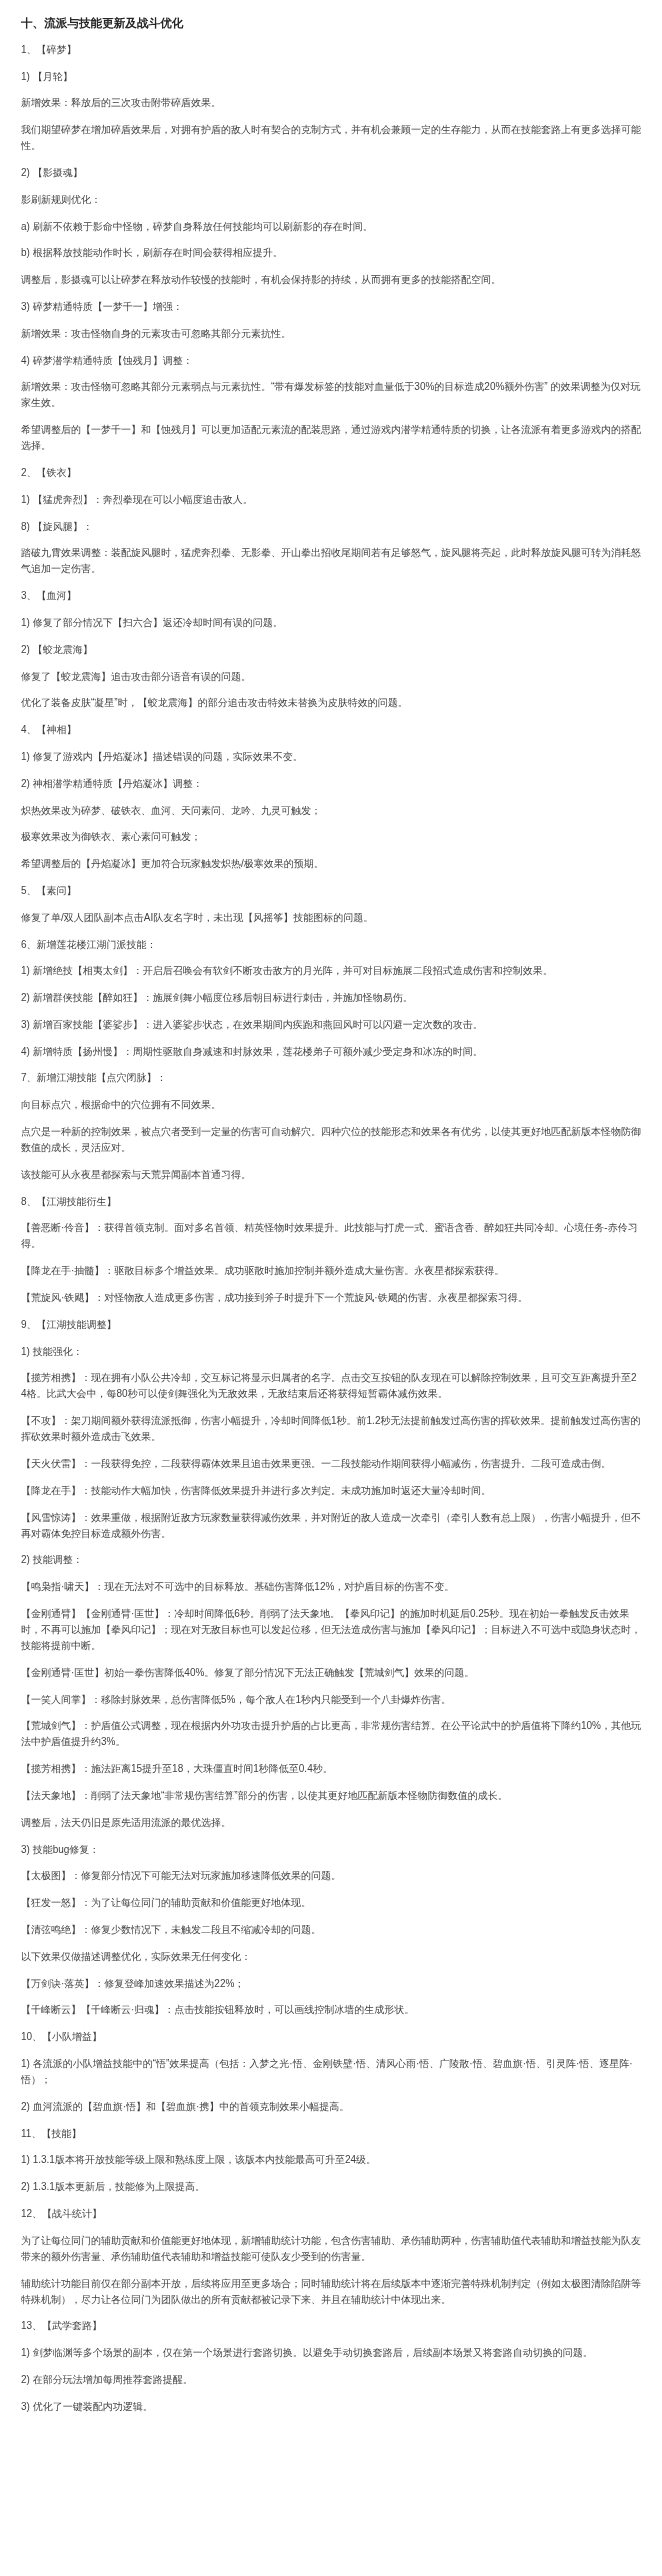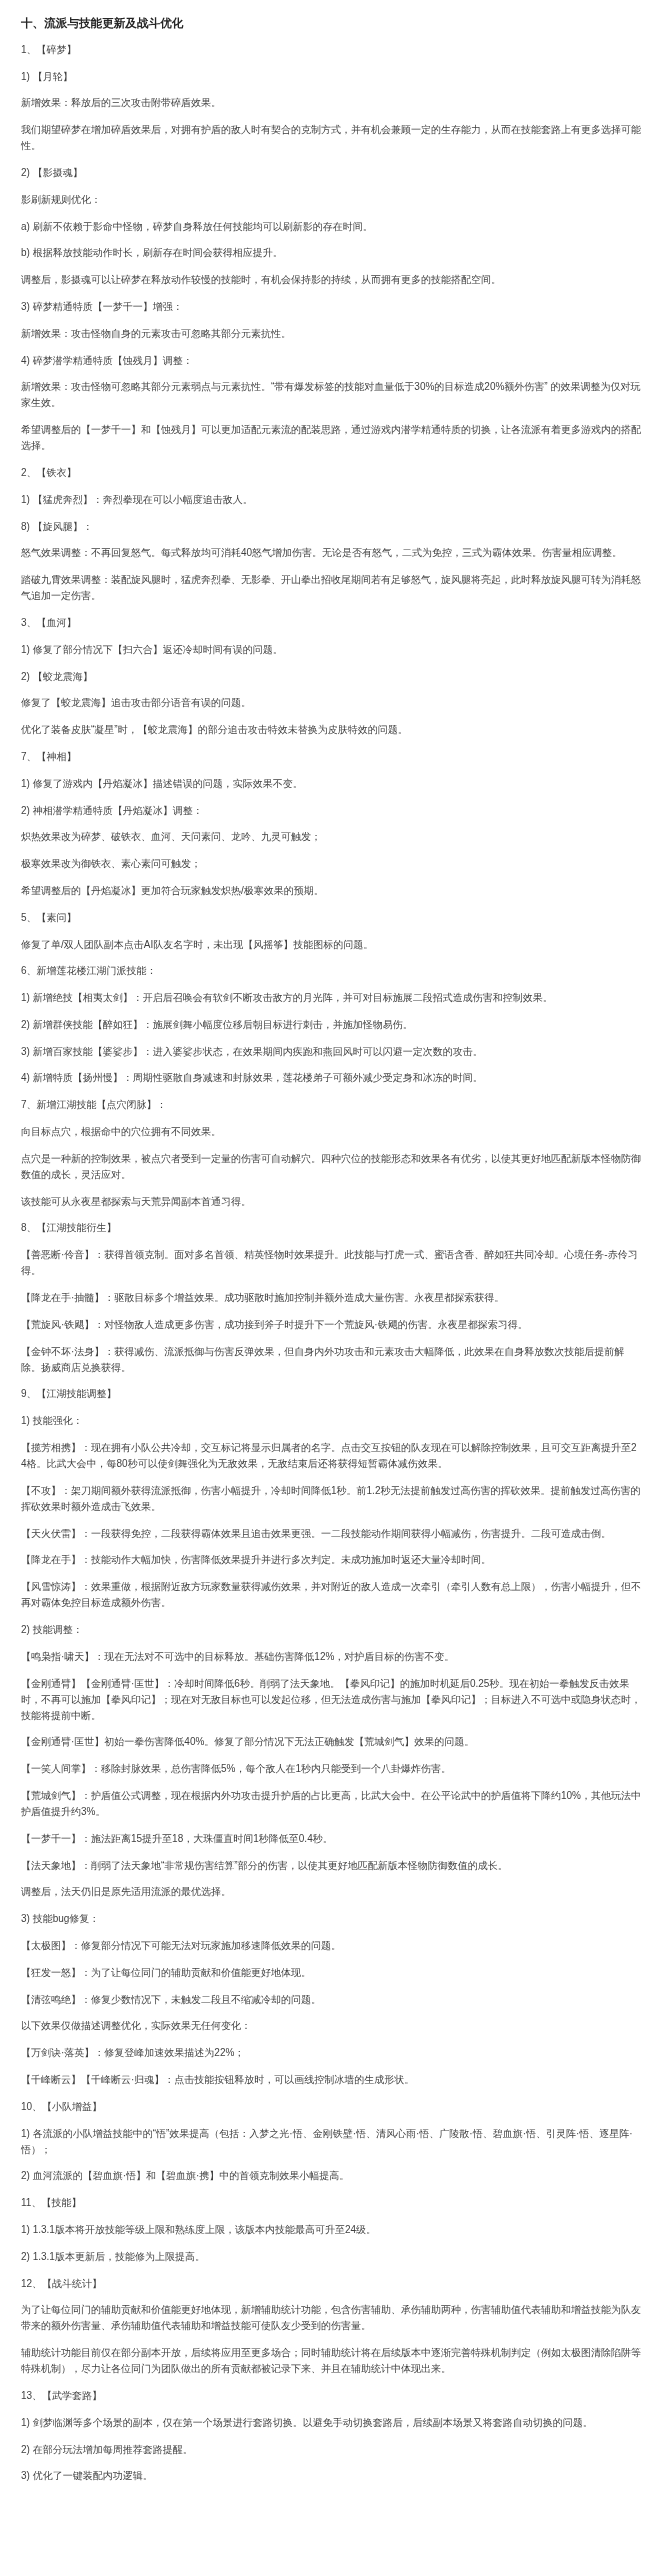--- a/index.html
+++ b/index.html
@@ -49,63 +49,61 @@
       <p class="para">b) 根据释放技能动作时长，刷新存在时间会获得相应提升。</p>
       <p class="para">调整后，影摄魂可以让碎梦在释放动作较慢的技能时，有机会保持影的持续，从而拥有更多的技能搭配空间。</p>
       <p class="para">3) 碎梦精通特质【一梦千一】增强：</p>
       <p class="para">新增效果：攻击怪物自身的元素攻击可忽略其部分元素抗性。</p>
       <p class="para">4) 碎梦潜学精通特质【蚀残月】调整：</p>
       <p class="para">新增效果：攻击怪物可忽略其部分元素弱点与元素抗性。“带有爆发标签的技能对血量低于30%的目标造成20%额外伤害” 的效果调整为仅对玩家生效。</p>
       <p class="para">希望调整后的【一梦千一】和【蚀残月】可以更加适配元素流的配装思路，通过游戏内潜学精通特质的切换，让各流派有着更多游戏内的搭配选择。</p>
       <p class="para">2、【铁衣】</p>
       <p class="para">1) 【猛虎奔烈】：奔烈拳现在可以小幅度追击敌人。</p>
       <p class="para">8) 【旋风腿】：</p>
-      <p class="para">怒气效果调整：不再回复怒气。每式释放均可消耗40怒气增加伤害。无论是否有怒气，二式为免控，三式为霸体效果。伤害量相应调整。</p>
       <p class="para">踏破九霄效果调整：装配旋风腿时，猛虎奔烈拳、无影拳、开山拳出招收尾期间若有足够怒气，旋风腿将亮起，此时释放旋风腿可转为消耗怒气追加一定伤害。</p>
       <p class="para">3、【血河】</p>
       <p class="para">1) 修复了部分情况下【扫六合】返还冷却时间有误的问题。</p>
       <p class="para">2) 【蛟龙震海】</p>
       <p class="para">修复了【蛟龙震海】追击攻击部分语音有误的问题。</p>
       <p class="para">优化了装备皮肤“凝星”时，【蛟龙震海】的部分追击攻击特效未替换为皮肤特效的问题。</p>
-      <p class="para">7、【神相】</p>
+      <p class="para">4、【神相】</p>
       <p class="para">1) 修复了游戏内【丹焰凝冰】描述错误的问题，实际效果不变。</p>
       <p class="para">2) 神相潜学精通特质【丹焰凝冰】调整：</p>
       <p class="para">炽热效果改为碎梦、破铁衣、血河、天问素问、龙吟、九灵可触发；</p>
       <p class="para">极寒效果改为御铁衣、素心素问可触发；</p>
       <p class="para">希望调整后的【丹焰凝冰】更加符合玩家触发炽热/极寒效果的预期。</p>
       <p class="para">5、【素问】</p>
       <p class="para">修复了单/双人团队副本点击AI队友名字时，未出现【风摇筝】技能图标的问题。</p>
       <p class="para">6、新增莲花楼江湖门派技能：</p>
       <p class="para">1) 新增绝技【相夷太剑】：开启后召唤会有软剑不断攻击敌方的月光阵，并可对目标施展二段招式造成伤害和控制效果。</p>
       <p class="para">2) 新增群侠技能【醉如狂】：施展剑舞小幅度位移后朝目标进行刺击，并施加怪物易伤。</p>
       <p class="para">3) 新增百家技能【婆娑步】：进入婆娑步状态，在效果期间内疾跑和燕回风时可以闪避一定次数的攻击。</p>
       <p class="para">4) 新增特质【扬州慢】：周期性驱散自身减速和封脉效果，莲花楼弟子可额外减少受定身和冰冻的时间。</p>
       <p class="para">7、新增江湖技能【点穴闭脉】：</p>
       <p class="para">向目标点穴，根据命中的穴位拥有不同效果。</p>
       <p class="para">点穴是一种新的控制效果，被点穴者受到一定量的伤害可自动解穴。四种穴位的技能形态和效果各有优劣，以使其更好地匹配新版本怪物防御数值的成长，灵活应对。</p>
       <p class="para">该技能可从永夜星都探索与天荒异闻副本首通习得。</p>
       <p class="para">8、【江湖技能衍生】</p>
       <p class="para">【善恶断·伶音】：获得首领克制。面对多名首领、精英怪物时效果提升。此技能与打虎一式、蜜语含香、醉如狂共同冷却。心境任务-赤伶习得。</p>
       <p class="para">【降龙在手·抽髓】：驱散目标多个增益效果。成功驱散时施加控制并额外造成大量伤害。永夜星都探索获得。</p>
       <p class="para">【荒旋风·铁飓】：对怪物敌人造成更多伤害，成功接到斧子时提升下一个荒旋风·铁飓的伤害。永夜星都探索习得。</p>
-      <p class="para">【金钟不坏·法身】：获得减伤、流派抵御与伤害反弹效果，但自身内外功攻击和元素攻击大幅降低，此效果在自身释放数次技能后提前解除。扬威商店兑换获得。</p>
       <p class="para">9、【江湖技能调整】</p>
       <p class="para">1) 技能强化：</p>
       <p class="para">【揽芳相携】：现在拥有小队公共冷却，交互标记将显示归属者的名字。点击交互按钮的队友现在可以解除控制效果，且可交互距离提升至24格。比武大会中，每80秒可以使剑舞强化为无敌效果，无敌结束后还将获得短暂霸体减伤效果。</p>
       <p class="para">【不攻】：架刀期间额外获得流派抵御，伤害小幅提升，冷却时间降低1秒。前1.2秒无法提前触发过高伤害的挥砍效果。提前触发过高伤害的挥砍效果时额外造成击飞效果。</p>
       <p class="para">【天火伏雷】：一段获得免控，二段获得霸体效果且追击效果更强。一二段技能动作期间获得小幅减伤，伤害提升。二段可造成击倒。</p>
       <p class="para">【降龙在手】：技能动作大幅加快，伤害降低效果提升并进行多次判定。未成功施加时返还大量冷却时间。</p>
       <p class="para">【风雪惊涛】：效果重做，根据附近敌方玩家数量获得减伤效果，并对附近的敌人造成一次牵引（牵引人数有总上限），伤害小幅提升，但不再对霸体免控目标造成额外伤害。</p>
       <p class="para">2) 技能调整：</p>
       <p class="para">【鸣枭指·啸天】：现在无法对不可选中的目标释放。基础伤害降低12%，对护盾目标的伤害不变。</p>
       <p class="para">【金刚通臂】【金刚通臂·匡世】：冷却时间降低6秒。削弱了法天象地。【拳风印记】的施加时机延后0.25秒。现在初始一拳触发反击效果时，不再可以施加【拳风印记】；现在对无敌目标也可以发起位移，但无法造成伤害与施加【拳风印记】；目标进入不可选中或隐身状态时，技能将提前中断。</p>
       <p class="para">【金刚通臂·匡世】初始一拳伤害降低40%。修复了部分情况下无法正确触发【荒城剑气】效果的问题。</p>
       <p class="para">【一笑人间掌】：移除封脉效果，总伤害降低5%，每个敌人在1秒内只能受到一个八卦爆炸伤害。</p>
-      <p class="para">【荒城剑气】：护盾值公式调整，现在根据内外功攻击提升护盾的占比更高，比武大会中。在公平论武中的护盾值将下降约10%，其他玩法中护盾值提升约3%。</p>
-      <p class="para">【一梦千一】：施法距离15提升至18，大珠僵直时间1秒降低至0.4秒。</p>
+      <p class="para">【荒城剑气】：护盾值公式调整，现在根据内外功攻击提升护盾的占比更高，非常规伤害结算。在公平论武中的护盾值将下降约10%，其他玩法中护盾值提升约3%。</p>
+      <p class="para">【揽芳相携】：施法距离15提升至18，大珠僵直时间1秒降低至0.4秒。</p>
       <p class="para">【法天象地】：削弱了法天象地“非常规伤害结算”部分的伤害，以使其更好地匹配新版本怪物防御数值的成长。</p>
       <p class="para">调整后，法天仍旧是原先适用流派的最优选择。</p>
       <p class="para">3) 技能bug修复：</p>
       <p class="para">【太极图】：修复部分情况下可能无法对玩家施加移速降低效果的问题。</p>
       <p class="para">【狂发一怒】：为了让每位同门的辅助贡献和价值能更好地体现。</p>
       <p class="para">【清弦鸣绝】：修复少数情况下，未触发二段且不缩减冷却的问题。</p>
       <p class="para">以下效果仅做描述调整优化，实际效果无任何变化：</p>
       <p class="para">【万剑诀·落英】：修复登峰加速效果描述为22%；</p>
       <p class="para">【千峰断云】【千峰断云·归魂】：点击技能按钮释放时，可以画线控制冰墙的生成形状。</p>
       <p class="para">10、【小队增益】</p>

